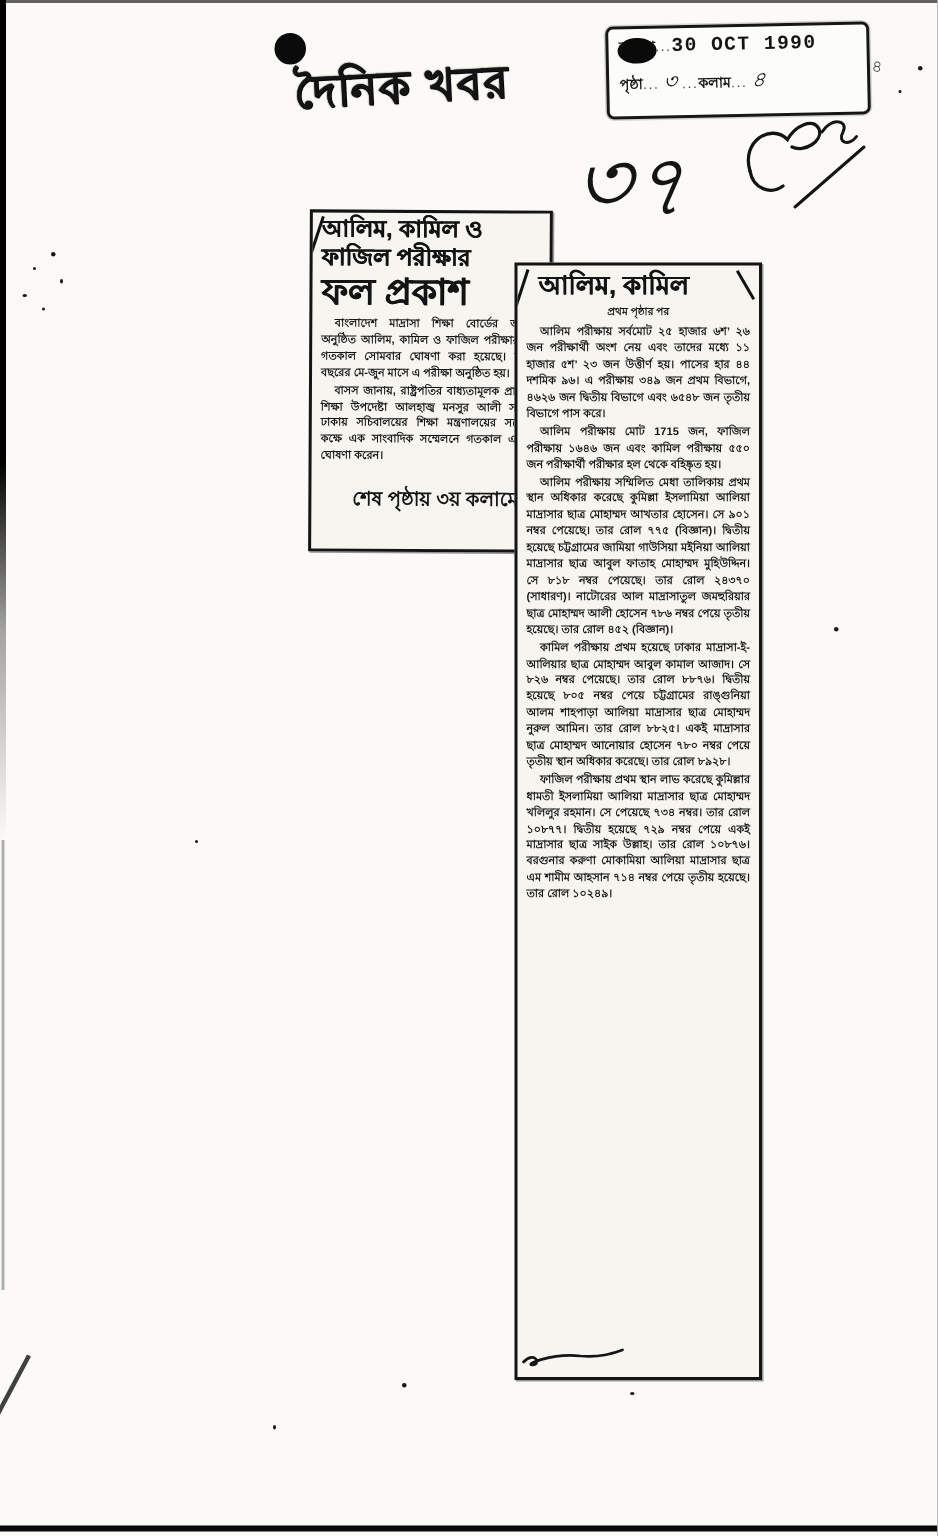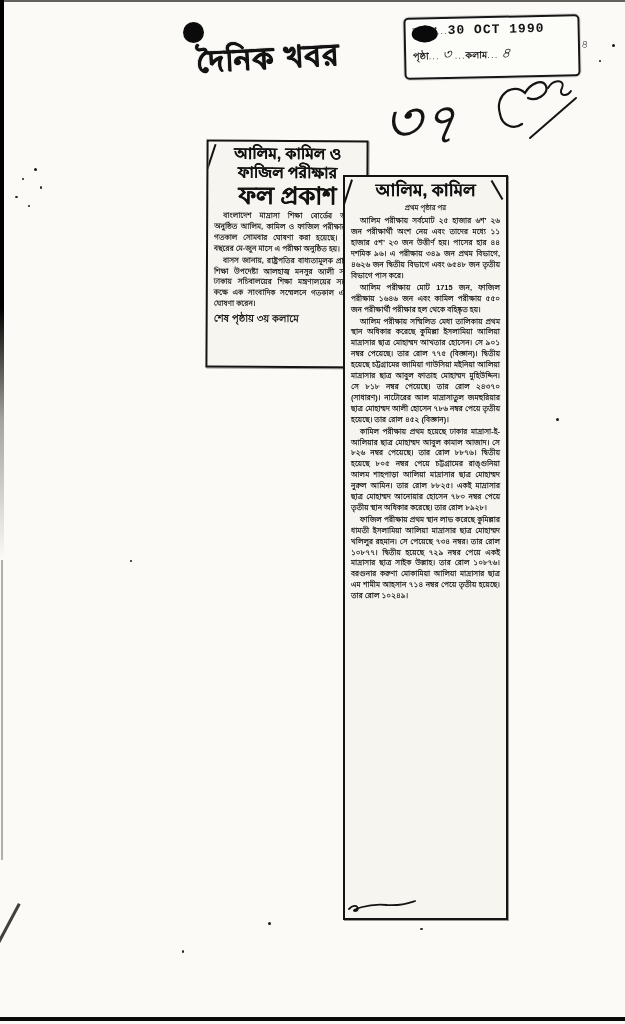--- a/index.html
+++ b/index.html
@@ -36,28 +36,28 @@
   
   .big-number{position:absolute;left:382px;top:78px;font-size:58px;font-style:italic;
     transform:rotate(4deg) skewX(-6deg);font-weight:400;}
   .signature{position:absolute;left:492px;top:76px;}
   
   .clipping{position:absolute;background:#f6f5ef;border:2px solid #141414;
     box-shadow:1px 1px 0 rgba(0,0,0,.4);overflow:hidden;}
   #clip-left{left:206px;top:140px;width:158px;height:224px;transform:rotate(.3deg);}
   #clip-right{left:343px;top:175px;width:161px;height:741px;}
   .clip-inner{padding:3px 6px 2px 6px;}
-  .headline{font-weight:bold;text-align:center;line-height:1.2;text-shadow:.4px 0 0 #000;}
+  .headline{font-weight:bold;line-height:1.2;text-shadow:.4px 0 0 #000;}
   #clip-left .headline{font-size:15.5px;}
   #clip-left .headline .hl-big{font-size:24px;display:block;}
   #clip-right .headline{font-size:17px;border-bottom:0;margin:1px 8px 0 8px;}
   .subtitle{font-size:7px;font-weight:bold;text-align:center;margin:1px 0 2px 0;}
   .body-text{font-size:7.4px;line-height:10.9px;text-align:justify;margin:0 0 1px 0;font-weight:bold;}
   .body-text{text-indent:9px;}
-  .clip-footer{font-size:10px;font-weight:bold;padding-right:14px;margin-top:1px;}
+  .clip-footer{font-size:13px;font-weight:bold;text-align:right;padding-right:14px;margin-top:13px;}
   .crop-mark{position:absolute;background:#111;}
   .mark-l1{left:2px;top:2px;width:2px;height:26px;transform:rotate(18deg);}
   .mark-r1{right:8px;top:2px;width:2px;height:22px;transform:rotate(-30deg);}
   .mark-lr2{right:6px;bottom:4px;width:2px;height:30px;transform:rotate(12deg);}
   .mark-lr3{right:12px;bottom:4px;width:2px;height:30px;transform:rotate(12deg);}
   .squiggle-bottom{position:absolute;left:2px;bottom:1px;}
 </style>
 </head>
 <body>
 

